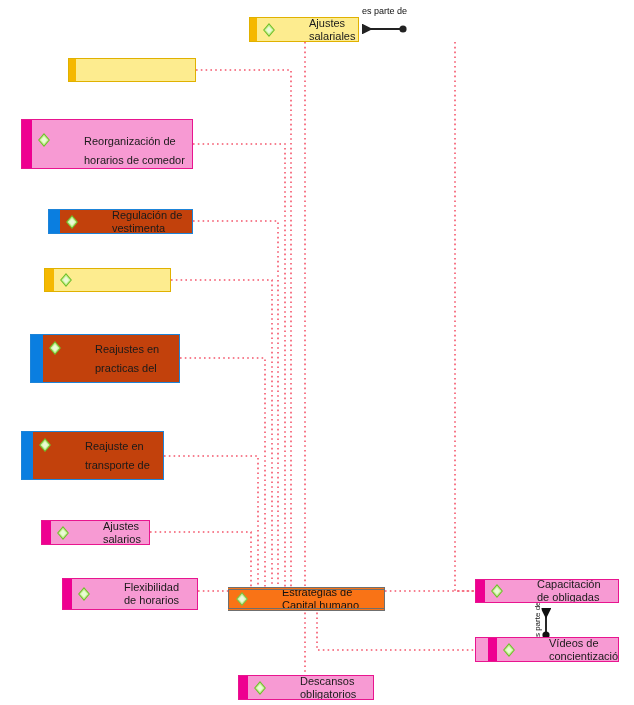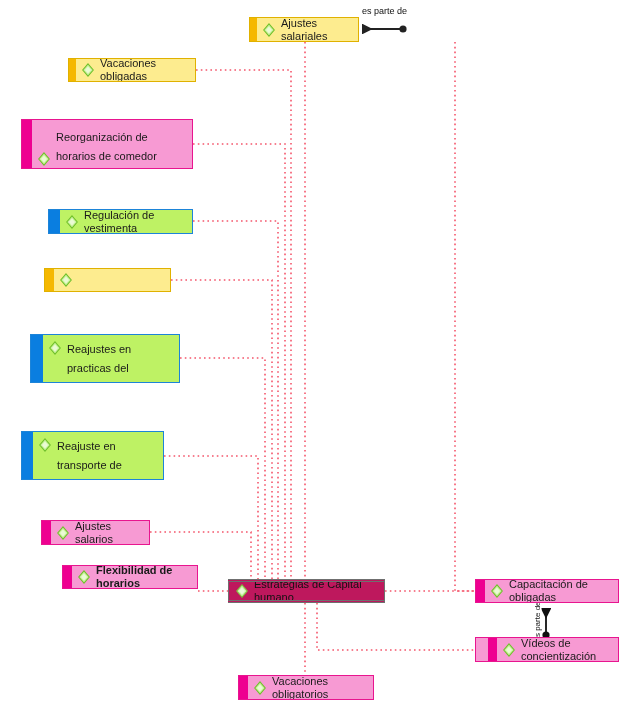--- a/index.html
+++ b/index.html
@@ -43,20 +43,21 @@
     flex: 0 0 auto;
     align-self: stretch;
   }
   .node .body {
     flex: 1 1 auto;
     display: flex;
     align-items: center;
     align-self: stretch;
     padding: 2px 6px 2px 4px;
     min-width: 0;
+    gap: 28px;
   }
   .node .diamond {
     flex: 0 0 auto;
     width: 14px;
     height: 14px;
     margin-right: 5px;
     margin-left: 1px;
   }
   .node .label {
     font-size: 11px;
@@ -68,31 +69,32 @@
 
   
   .n-yellow { background: #fdec8f; }
   .n-yellow .accent { background: #f5b800; }
   .n-yellow { border-color: #e0b100; }
 
   .n-pink { background: #f79ad3; }
   .n-pink .accent { background: #ee0090; }
   .n-pink { border-color: #e8158f; }
 
-  .n-blue { background: #bef264; }
+  .n-blue { background: #c2410c; }
   .n-blue .accent { background: #0a7ee0; }
   .n-blue { border-color: #1d84d8; }
 
   
   .n-center {
-    background: #be185d;
+    background: #f97316;
     border: 1px solid #6f6f6f;
     border-top: 3px double #6f6f6f;
     border-bottom: 3px double #6f6f6f;
     box-shadow: 0 0 0 0 transparent;
+    margin-top: 8px;
   }
   .n-center .body { padding: 2px 7px 2px 5px; }
   .n-center .label { color: #111111; }
 
   
   .edge-label {
     position: absolute;
     font-size: 9px;
     line-height: 10px;
     color: #111111;
@@ -178,32 +180,25 @@
         <polygon points="8,1 14,8 8,15 2,8" fill="#c9f29b" stroke="#6fbf2a" stroke-width="1.2"></polygon>
         <polygon points="8,4 11.5,8 8,12 4.5,8" fill="#eafbd4" stroke="none"></polygon>
       </svg>
       <span class="label">Ajustes salariales</span>
     </div>
   </div>
 
 
   <div class="node n-yellow" style="left:68px; top:58px; width:128px; height:24px;">
     <div class="accent" style="width:7px;"></div>
-    <div class="body">
-      <svg class="diamond" viewBox="0 0 16 16">
-        <polygon points="8,1 14,8 8,15 2,8" fill="#c9f29b" stroke="#6fbf2a" stroke-width="1.2"></polygon>
-        <polygon points="8,4 11.5,8 8,12 4.5,8" fill="#eafbd4" stroke="none"></polygon>
-      </svg>
-      <span class="label">Vacaciones obligadas</span>
-    </div>
   </div>
 
   <div class="node n-pink" style="left:21px; top:119px; width:172px; height:50px;">
     <div class="accent" style="width:10px;"></div>
-    <div class="body" style="align-items:flex-end; padding-top:19px;">
+    <div class="body" style="align-items:flex-start; padding-top:12px;">
       <svg class="diamond" viewBox="0 0 16 16" style="margin-top:1px;">
         <polygon points="8,1 14,8 8,15 2,8" fill="#c9f29b" stroke="#6fbf2a" stroke-width="1.2"></polygon>
         <polygon points="8,4 11.5,8 8,12 4.5,8" fill="#eafbd4" stroke="none"></polygon>
       </svg>
       <span class="label" style="line-height:19px;">Reorganización de horarios de comedor</span>
     </div>
   </div>
 
   <div class="node n-blue" style="left:48px; top:209px; width:145px; height:25px;">
     <div class="accent" style="width:11px;"></div>
@@ -252,21 +247,21 @@
     <div class="accent" style="width:9px;"></div>
     <div class="body">
       <svg class="diamond" viewBox="0 0 16 16">
         <polygon points="8,1 14,8 8,15 2,8" fill="#c9f29b" stroke="#6fbf2a" stroke-width="1.2"></polygon>
         <polygon points="8,4 11.5,8 8,12 4.5,8" fill="#eafbd4" stroke="none"></polygon>
       </svg>
       <span class="label">Ajustes salarios</span>
     </div>
   </div>
 
-  <div class="node n-pink" style="left:62px; top:565px; width:136px; height:24px;font-weight:bold;">
+  <div class="node n-pink" style="left:62px; top:578px; width:136px; height:32px;">
     <div class="accent" style="width:9px;"></div>
     <div class="body">
       <svg class="diamond" viewBox="0 0 16 16">
         <polygon points="8,1 14,8 8,15 2,8" fill="#c9f29b" stroke="#6fbf2a" stroke-width="1.2"></polygon>
         <polygon points="8,4 11.5,8 8,12 4.5,8" fill="#eafbd4" stroke="none"></polygon>
       </svg>
       <span class="label">Flexibilidad de horarios</span>
     </div>
   </div>
 
@@ -302,17 +297,17 @@
     </div>
   </div>
 
   <div class="node n-pink" style="left:238px; top:675px; width:136px; height:25px;">
     <div class="accent" style="width:9px;"></div>
     <div class="body">
       <svg class="diamond" viewBox="0 0 16 16">
         <polygon points="8,1 14,8 8,15 2,8" fill="#c9f29b" stroke="#6fbf2a" stroke-width="1.2"></polygon>
         <polygon points="8,4 11.5,8 8,12 4.5,8" fill="#eafbd4" stroke="none"></polygon>
       </svg>
-      <span class="label">Vacaciones obligatorios</span>
+      <span class="label">Descansos obligatorios</span>
     </div>
   </div>
 
 </div>
 
 </body></html>

